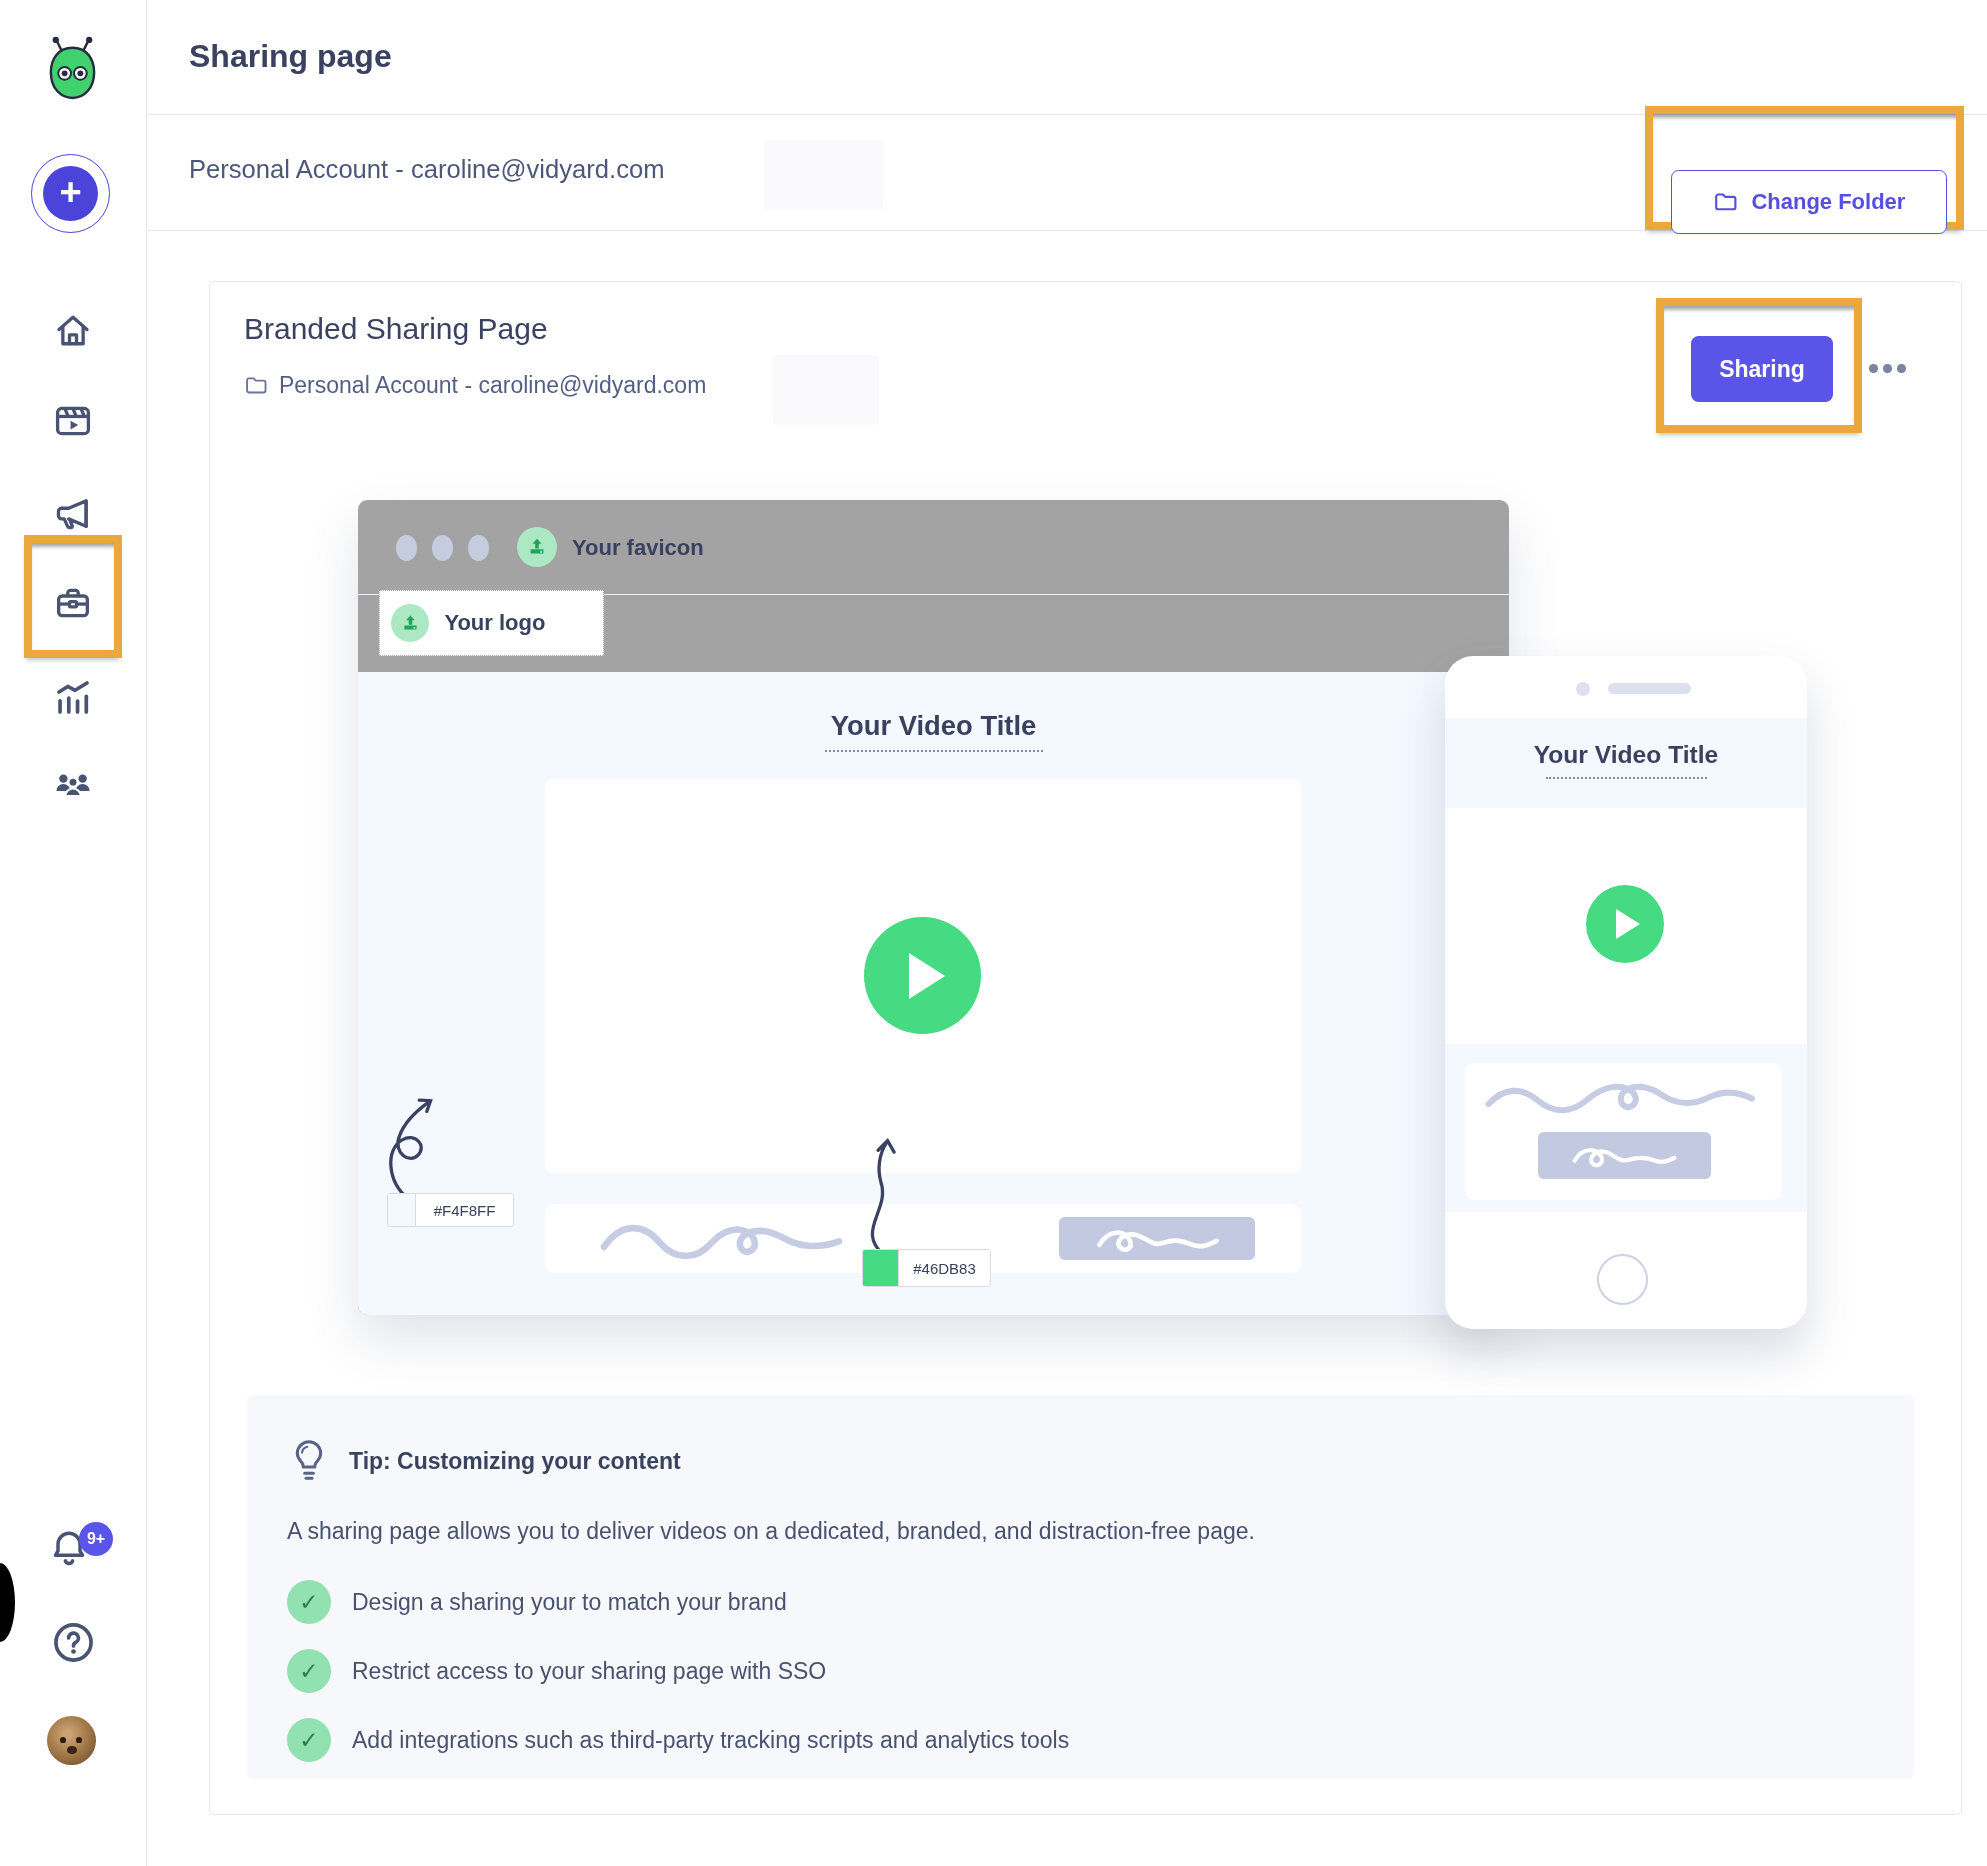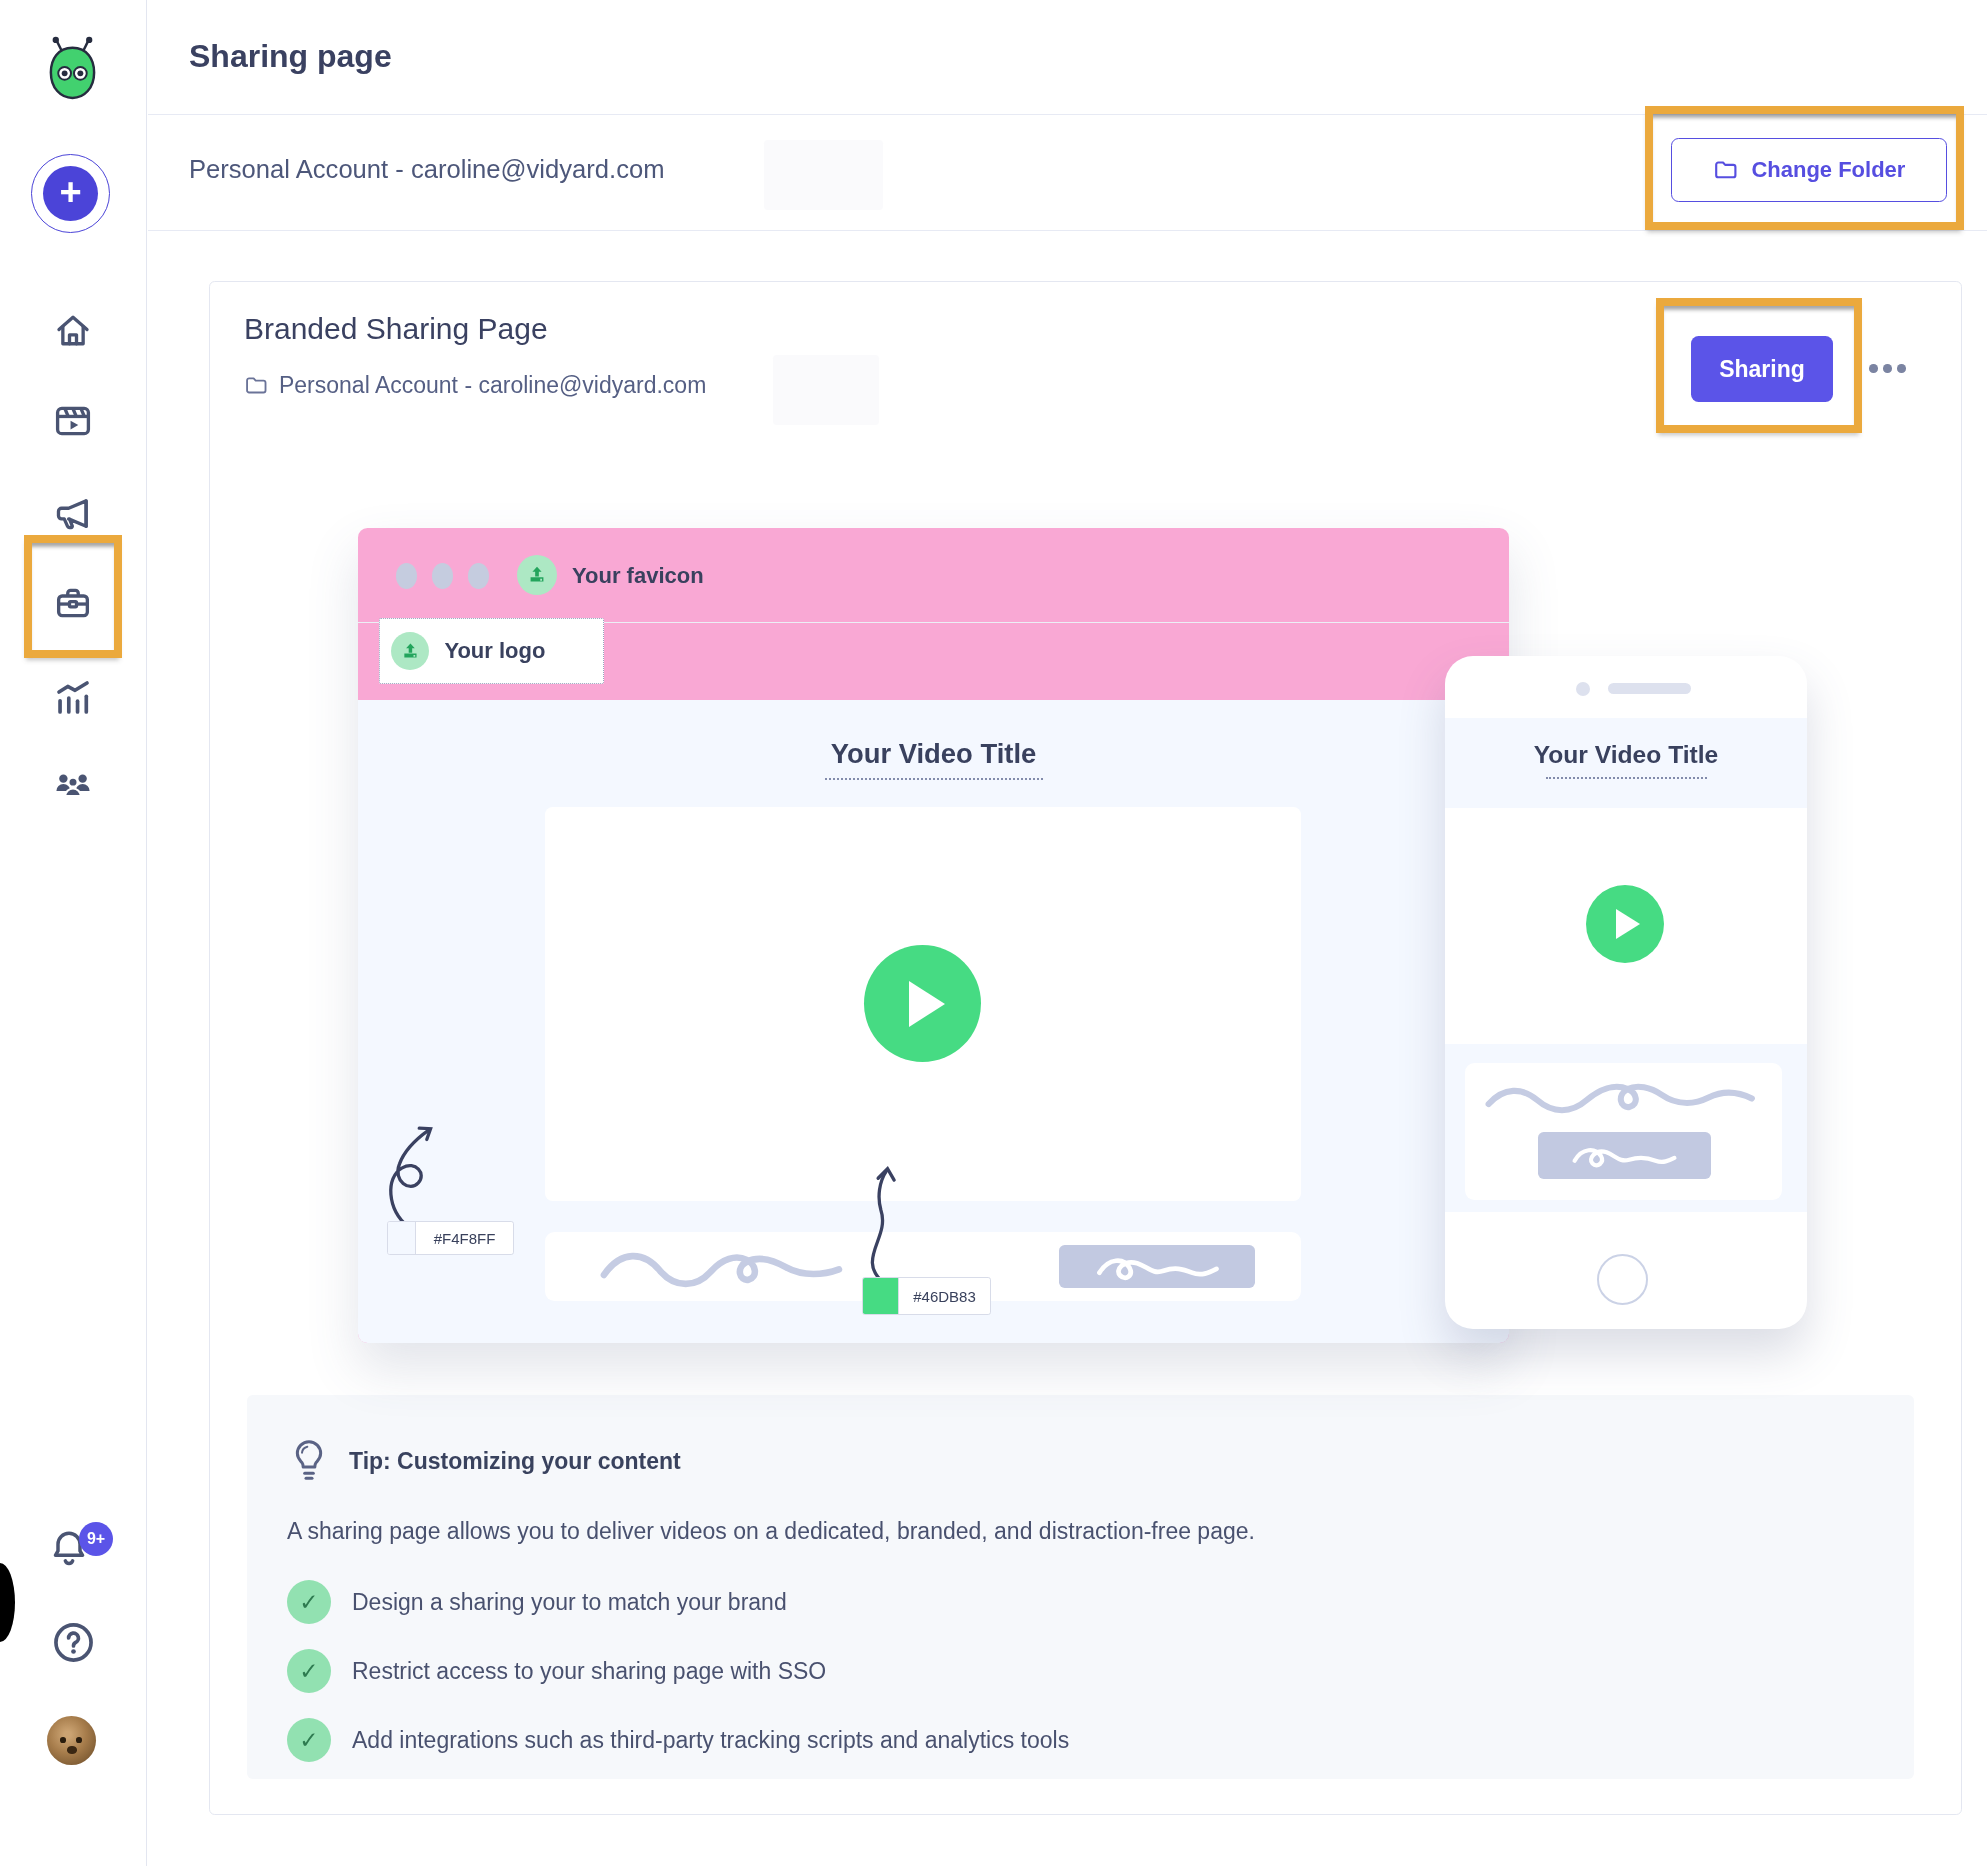--- a/index.html
+++ b/index.html
@@ -35,21 +35,21 @@
   .card { position:absolute; left:209px; top:281px; width:1753px; height:1534px; background:#fff; border:0.9px solid #E4E7F1; border-radius:5.7px; }
   .card-title { position:absolute; left:244px; top:312px; font-size:30px; font-weight:400; color:#3A4161; }
   .folder-row { position:absolute; left:244px; top:372px; display:flex; align-items:center; gap:10.4px; color:#555F84; }
   .folder-row svg { width:24.6px; height:24.6px; color:#6A7398; }
   .folder-row .lbl { font-size:23px; font-weight:500; }
   .create-btn { position:absolute; left:1691px; top:336px; width:142px; height:66px; background:#5B54E8; border-radius:7.6px; color:#fff; font-size:23px; font-weight:700; display:flex; align-items:center; justify-content:center; cursor:pointer; }
   .more-dots { position:absolute; left:1869px; top:364px; display:flex; gap:5.7px; cursor:pointer; }
   .more-dots i { width:8.5px; height:8.5px; background:#7B84A2; border-radius:50%; }
 
   
-  .browser { position:absolute; left:358px; top:528px; width:1151px; height:815px; background:#f9a8d4; border-radius:9.5px; box-shadow:0 24.6px 52px rgba(76,87,125,.16); z-index:2; }
+  .browser { position:absolute; left:358px; top:500px; width:1151px; height:815px; background:#a3a3a3; border-radius:9.5px; box-shadow:0 24.6px 52px rgba(76,87,125,.16); z-index:2; }
   .b-topbar { position:absolute; left:0; top:0; right:0; height:95px; border-bottom:0.9px solid #ECEFF6; }
   .wdot { position:absolute; top:35px; width:21px; height:25.6px; background:#C5CCDF; border-radius:50%; }
   .up-circle { border-radius:50%; background:#ADE8C4; display:flex; align-items:center; justify-content:center; color:#23A45C; }
   .b-fav-circle { position:absolute; left:159px; top:27.4px; width:40px; height:40px; }
   .up-circle svg { width:55%; height:55%; }
   .b-fav-label { position:absolute; left:214px; top:0; height:95px; display:flex; align-items:center; font-size:22px; font-weight:600; color:#39415E; }
   .logo-box { position:absolute; left:21px; top:90px; width:225px; height:66px; border:1.9px dotted #99A2BE; border-radius:1.9px; background:#fff; display:flex; align-items:center; gap:15px; padding-left:11.4px; }
   .logo-box .up-circle { width:38px; height:38px; }
   .logo-box .lbl { font-size:22px; font-weight:600; color:#39415E; }
   .b-content { position:absolute; left:0; top:172px; right:0; bottom:0; background:#F4F8FF; border-radius:0 0 9.5px 9.5px; }
@@ -194,21 +194,21 @@
 
   <div class="cursor-wedge"></div>
 
   <div class="page-title">Sharing page</div>
   <div class="divider" style="top:114px;"></div>
   <div class="account-line">Personal Account - caroline@vidyard.com</div>
   <div class="blurbox" style="left:764px;top:140px;width:119px;height:70px;"></div>
   <div class="divider" style="top:230px;"></div>
 
   <div class="hl" style="left:1645px;top:106px;width:319px;height:124px;z-index:6;"></div>
-  <div class="change-btn" style="z-index:7;">
+  <div class="change-btn" style="z-index:7;margin-top:32px;">
     <svg viewBox="0 0 24 24" fill="none" stroke="currentColor" stroke-width="2" stroke-linejoin="round">
       <path d="M3 7.2 a2 2 0 0 1 2-2 h4.4 l2 2.2 H19 a2 2 0 0 1 2 2 v7.6 a2 2 0 0 1-2 2 H5 a2 2 0 0 1-2-2 Z"></path>
     </svg>
     <span class="lbl">Change Folder</span>
   </div>
 
   <div class="card"></div>
   <div class="card-title">Branded Sharing Page</div>
   <div class="folder-row">
     <svg viewBox="0 0 24 24" fill="none" stroke="currentColor" stroke-width="1.8" stroke-linejoin="round">

